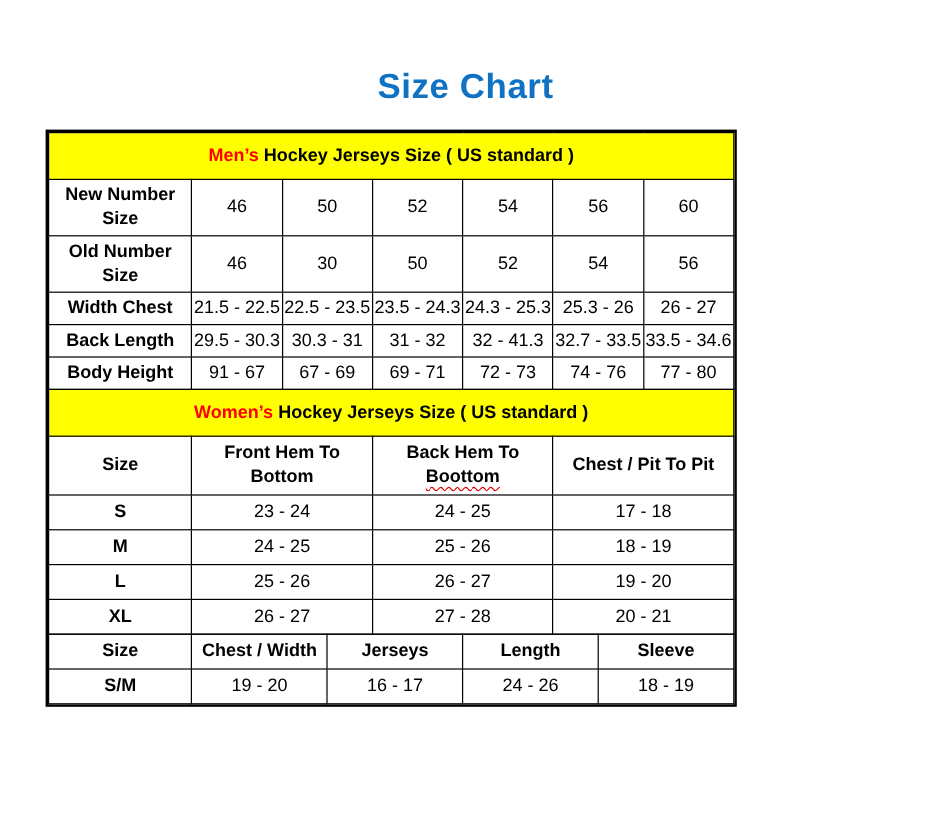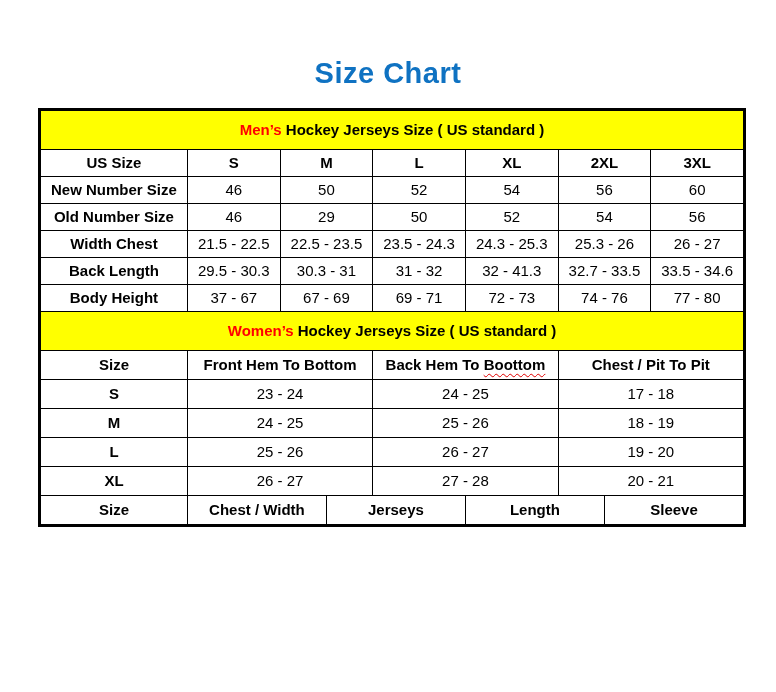--- a/index.html
+++ b/index.html
@@ -15,21 +15,21 @@
   .page-title {
     text-align: center;
     font-size: 29px;
     font-weight: bold;
     line-height: 36px;
     color: var(--title-blue, #0f72c2);
     margin-bottom: 17px;
     letter-spacing: 0.5px;
   }
   .chart-wrap {
-    width: 708px;
+    width: 576px;
     margin-left: 38px;
     border: 2px solid var(--border-black, #000);
   }
   table.size-table {
     width: 100%;
     border-collapse: collapse;
     table-layout: fixed;
   }
   table.size-table:not(:first-child) { margin-top: -1px; }
   .size-table td, .size-table th {
@@ -78,41 +78,32 @@
         <col class="c-data">
         <col class="c-data">
         <col class="c-data">
         <col class="c-data">
     </colgroup>
     <tbody>
         <tr>
       <td class="banner-cell" colspan="7"><span class="banner-em">Men’s</span><span> Hockey Jerseys Size ( US standard )</span></td>
     </tr>
     <tr>
-      <th class="col-header">US Size</th>
-      <th class="col-header">S</th>
-      <th class="col-header">M</th>
-      <th class="col-header">L</th>
-      <th class="col-header">XL</th>
-      <th class="col-header">2XL</th>
-      <th class="col-header">3XL</th>
-    </tr>
-    <tr>
       <td class="row-label-plain">New Number Size</td>
       <td class="value-cell">46</td>
       <td class="value-cell">50</td>
       <td class="value-cell">52</td>
       <td class="value-cell">54</td>
       <td class="value-cell">56</td>
       <td class="value-cell">60</td>
     </tr>
     <tr>
       <td class="row-label-plain">Old Number Size</td>
       <td class="value-cell">46</td>
-      <td class="value-cell">29</td>
+      <td class="value-cell">30</td>
       <td class="value-cell">50</td>
       <td class="value-cell">52</td>
       <td class="value-cell">54</td>
       <td class="value-cell">56</td>
     </tr>
     <tr>
       <td class="row-label-plain">Width Chest</td>
       <td class="value-cell">21.5 - 22.5</td>
       <td class="value-cell">22.5 - 23.5</td>
       <td class="value-cell">23.5 - 24.3</td>
@@ -124,21 +115,21 @@
       <td class="row-label-plain">Back Length</td>
       <td class="value-cell">29.5 - 30.3</td>
       <td class="value-cell">30.3 - 31</td>
       <td class="value-cell">31 - 32</td>
       <td class="value-cell">32 - 41.3</td>
       <td class="value-cell">32.7 - 33.5</td>
       <td class="value-cell">33.5 - 34.6</td>
     </tr>
     <tr>
       <td class="row-label-plain">Body Height</td>
-      <td class="value-cell">37 - 67</td>
+      <td class="value-cell">91 - 67</td>
       <td class="value-cell">67 - 69</td>
       <td class="value-cell">69 - 71</td>
       <td class="value-cell">72 - 73</td>
       <td class="value-cell">74 - 76</td>
       <td class="value-cell">77 - 80</td>
     </tr>
   </tbody>
     </table>
 
   <table class="size-table women-table">
@@ -194,16 +185,23 @@
         <col class="c-data">
     </colgroup>
     <tbody>
     <tr>
       <th class="col-header">Size</th>
       <th class="col-header">Chest / Width</th>
       <th class="col-header">Jerseys</th>
       <th class="col-header">Length</th>
       <th class="col-header">Sleeve</th>
     </tr>
+    <tr>
+      <td class="row-label-bold">S/M</td>
+      <td class="value-cell">19 - 20</td>
+      <td class="value-cell">16 - 17</td>
+      <td class="value-cell">24 - 26</td>
+      <td class="value-cell">18 - 19</td>
+    </tr>
   </tbody>
     </table>
 
 </div>
 
 </body></html>

